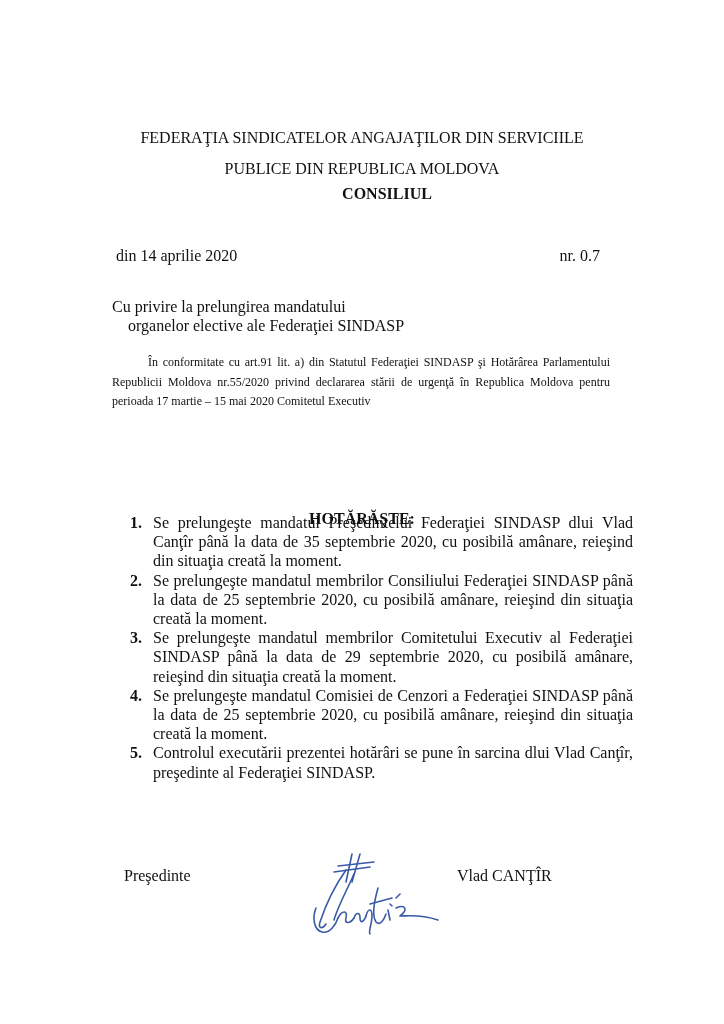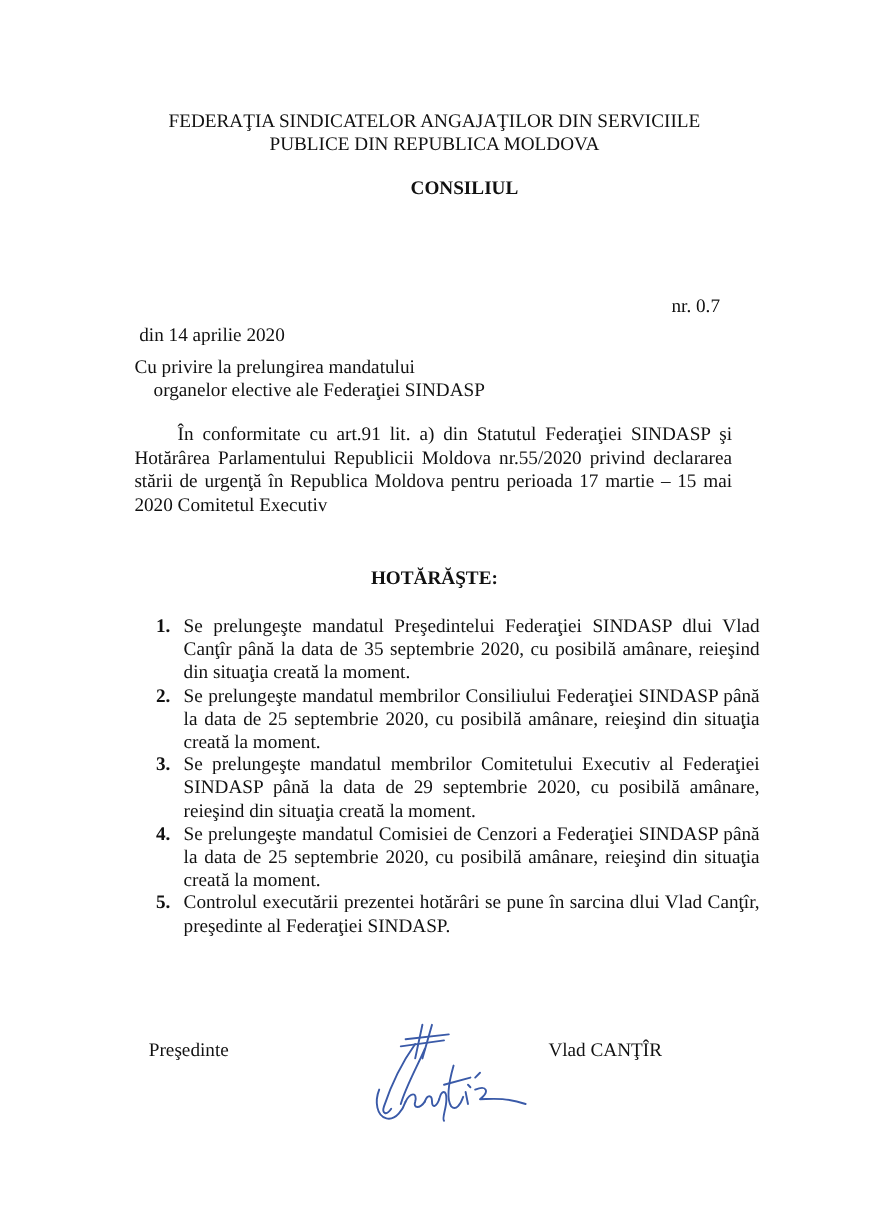--- a/index.html
+++ b/index.html
@@ -1,42 +1,42 @@
 <!DOCTYPE html>
 <html><head>
   <meta charset="utf-8">
   <style>
     html, body { margin: 0; padding: 0; background: #ffffff; }
     body { width: 724px; height: 1024px; position: relative; overflow: hidden;
            font-family: "Liberation Serif", "DejaVu Serif", serif; color: #111; }
     .page { position: absolute; left: 0; top: 0; width: 724px; height: 1024px; background: #fff; }
     .abs { position: absolute; white-space: nowrap; }
-    .center { left: 0; width: 724px; text-align: center; }
+    .center { left: 0; width: 724px; text-align: center; margin-top: 36px; }
     .t16 { font-size: 16px; line-height: 19px; }
     .bold { font-weight: bold; }
     .just { text-align: justify; text-align-last: left; white-space: normal; }
-    .para { left: 116px; width: 494px; font-size: 16px; line-height: 19.5px; }
+    .para { left: 116px; width: 494px; font-size: 12px; line-height: 19.5px; }
     ol.items { position: absolute; left: 130px; top: 513px; width: 480px; margin: 0; padding: 0 0 0 23px;
                list-style: none; font-size: 16px; line-height: 19.2px; }
     ol.items li { position: relative; text-align: justify; text-align-last: left; margin: 0 0 0 0; }
     ol.items li .num { position: absolute; left: -23px; top: 0; font-weight: bold; }
     .sig { position: absolute; left: 308px; top: 848px; width: 140px; height: 90px; }
   </style>
 </head>
 <body>
 
 <div class="page">
 
   <div class="abs center t16" style="top:92px;">FEDERAŢIA SINDICATELOR ANGAJAŢILOR DIN SERVICIILE</div>
-  <div class="abs center t16" style="top:111px;">PUBLICE DIN REPUBLICA MOLDOVA</div>
+  <div class="abs center t16" style="top:123px;">PUBLICE DIN REPUBLICA MOLDOVA</div>
 
   <div class="abs center t16 bold" style="top:148px;padding-left:25px;">CONSILIUL</div>
 
 
-  <div class="abs t16" style="left:116px; top:246px;margin-top:24px;">din 14 aprilie  2020</div>
+  <div class="abs t16" style="left:116px; top:246px;">din 14 aprilie  2020</div>
   <div class="abs t16" style="right:124px; top:246px;">nr. 0.7</div>
 
   <div class="abs t16" style="left:112px; top:297px;">Cu privire la prelungirea mandatului</div>
   <div class="abs t16" style="left:112px; top:316px;margin-left:16px;">organelor elective ale Federaţiei SINDASP</div>
 
   <div class="abs para just" style="left:112px; top:353px; width:498px; text-indent:36px;">În conformitate cu art.91 lit. a)  din Statutul  Federaţiei SINDASP şi Hotărârea Parlamentului Republicii Moldova nr.55/2020 privind declararea stării de urgenţă în Republica Moldova pentru perioada 17 martie – 15 mai 2020  Comitetul Executiv</div>
 
   <div class="abs center t16 bold" style="top:473px;text-align:center;">HOTĂRĂŞTE:</div>
 
   <ol class="items">

